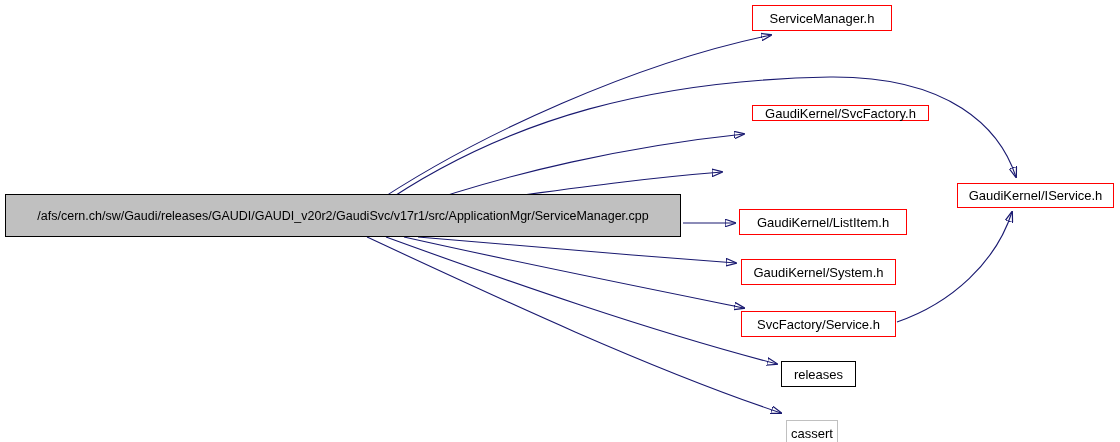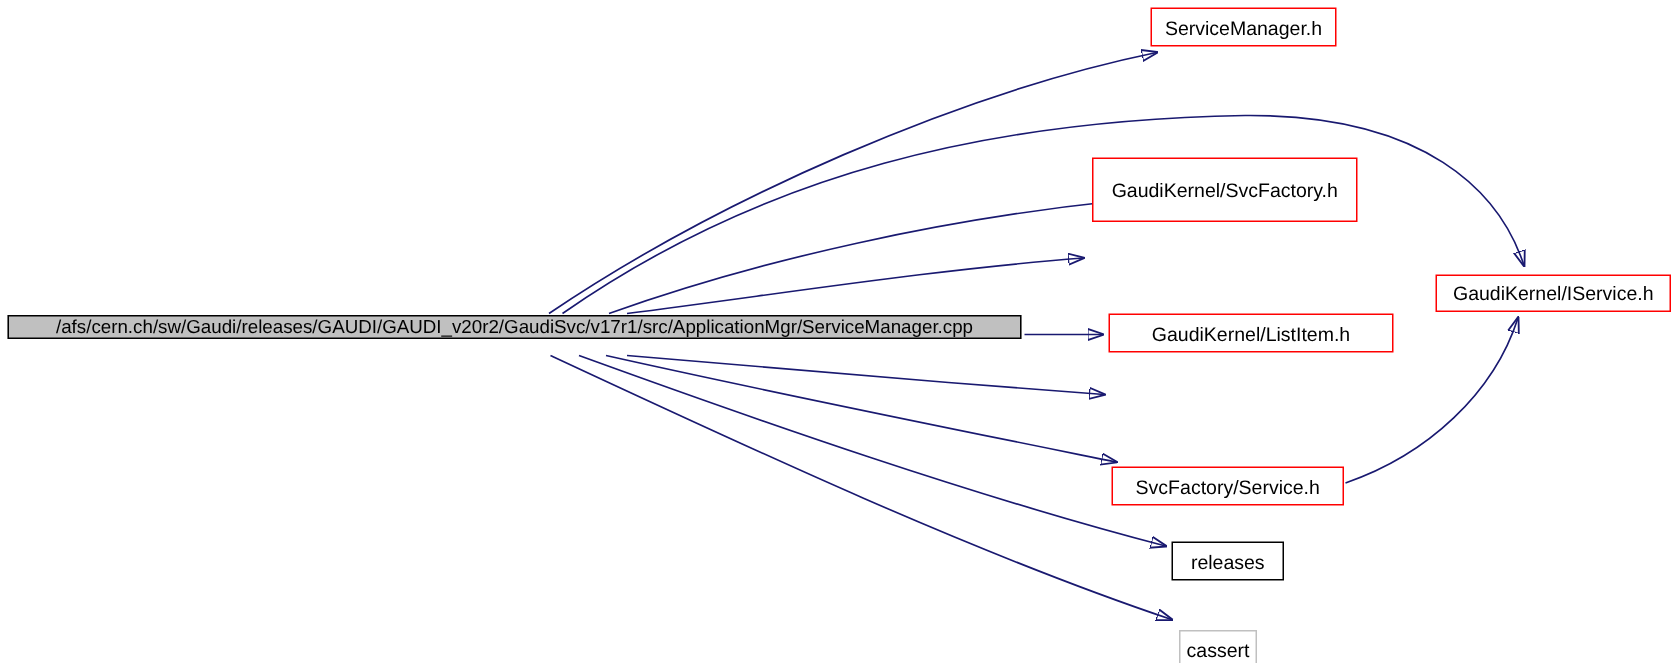--- a/index.html
+++ b/index.html
@@ -38,37 +38,40 @@
     <path d="M406,209 C510,172 630,146 744,134" marker-end="url(#arrow)"></path>
     <path d="M418,209 C520,196 620,180 722,172" marker-end="url(#arrow)"></path>
     <path d="M683,223 L735,223" marker-end="url(#arrow)"></path>
     <path d="M418,237 C530,247 630,255 736,263" marker-end="url(#arrow)"></path>
     <path d="M404,237 C520,263 640,287 744,308" marker-end="url(#arrow)"></path>
     <path d="M386,237 C510,282 650,331 777,364" marker-end="url(#arrow)"></path>
     <path d="M367,237 C500,299 650,369 781,413" marker-end="url(#arrow)"></path>
     <path d="M897,322 C952,303 996,262 1012,212" marker-end="url(#arrow)"></path>
   </svg>
 
-  <div class="node main-node" style="left:5px;top:210px;width:676px;height:16px;">
+  <div class="node main-node" style="left:5px;top:194px;width:676px;height:43px;">
     <span>/afs/cern.ch/sw/Gaudi/releases/GAUDI/GAUDI_v20r2/GaudiSvc/v17r1/src/ApplicationMgr/ServiceManager.cpp</span>
   </div>
 
-  <div class="node b-red" style="left:752px;top:5px;width:124px;height:26px;margin-left:15px;">
+  <div class="node b-red" style="left:752px;top:5px;width:140px;height:26px;">
     <span>ServiceManager.h</span>
   </div>
 
-  <div class="node b-red" style="left:728px;top:105px;width:177px;height:43px;">
+  <div class="node b-red" style="left:752px;top:105px;width:177px;height:16px;">
     <span>GaudiKernel/SvcFactory.h</span>
   </div>
 
 
-  <div class="node b-red" style="left:739px;top:209px;width:190px;height:26px;">
+  <div class="node b-red" style="left:739px;top:209px;width:168px;height:26px;">
     <span>GaudiKernel/ListItem.h</span>
   </div>
 
+  <div class="node b-red" style="left:741px;top:259px;width:155px;height:26px;">
+    <span>GaudiKernel/System.h</span>
+  </div>
 
   <div class="node b-red" style="left:741px;top:311px;width:155px;height:26px;">
     <span>SvcFactory/Service.h</span>
   </div>
 
   <div class="node b-black" style="left:781px;top:361px;width:75px;height:26px;">
     <span>releases</span>
   </div>
 
   <div class="node b-gray" style="left:786px;top:400px;width:52px;height:26px;margin-top:20px;">

